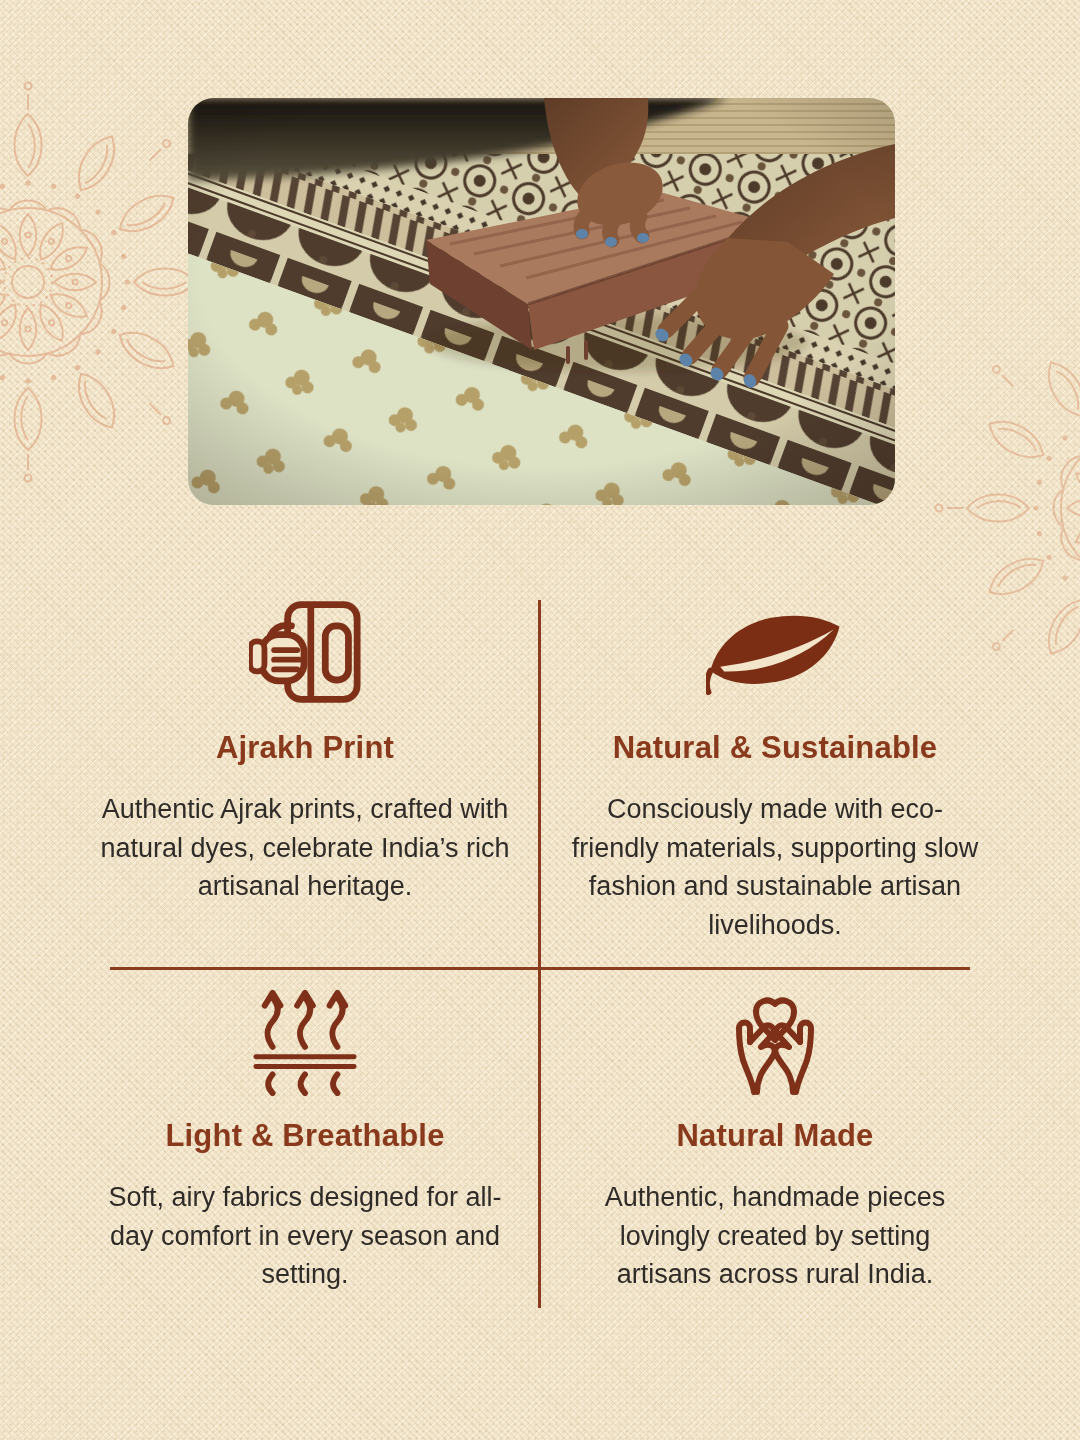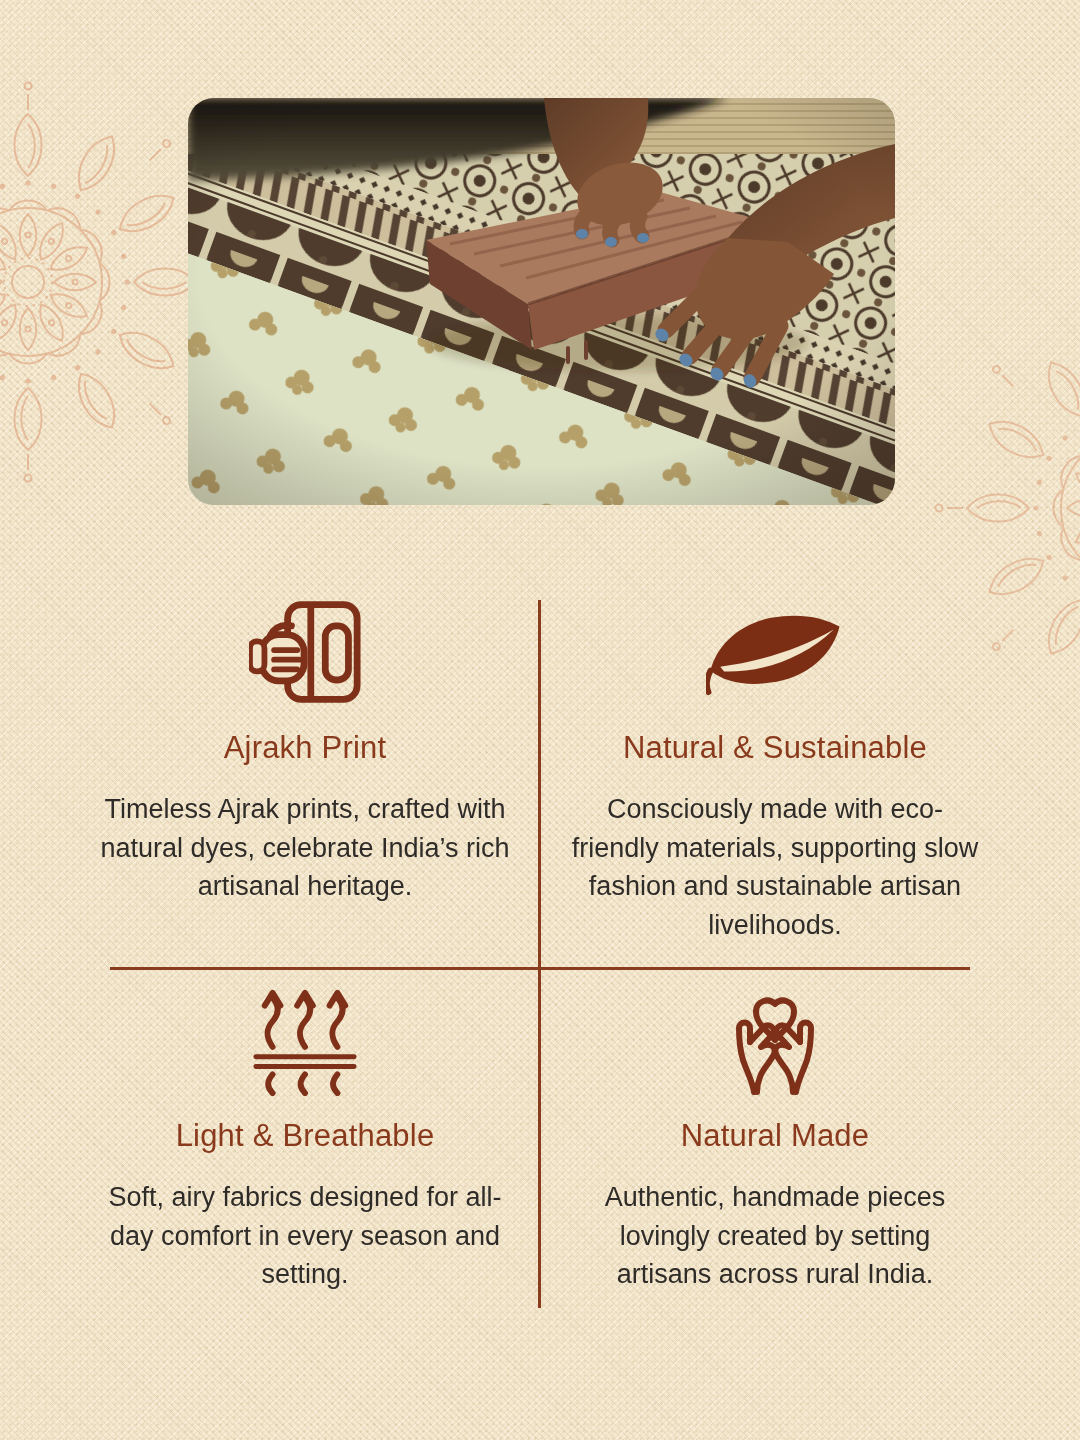--- a/index.html
+++ b/index.html
@@ -27,21 +27,21 @@
   .q{
     position:absolute;width:430px;display:flex;flex-direction:column;
     align-items:center;text-align:center;
   }
   .q1{left:90px;top:600px;}
   .q2{left:560px;top:600px;}
   .q3{left:90px;top:988px;}
   .q4{left:560px;top:988px;}
   .icon-box{height:104px;display:flex;align-items:center;justify-content:center;margin-bottom:26px;}
   .f-title{
-    font-size:31px;font-weight:400;color:#8a3a1c;margin:0 0 24px;
+    font-size:31px;font-weight:700;color:#8a3a1c;margin:0 0 24px;
     letter-spacing:.2px;line-height:1.15;
   }
   .f-desc{
     font-size:27px;color:#2e2b28;line-height:1.44;margin:0;max-width:412px;
   }
   .ic{stroke:#7e3018;fill:none;stroke-width:7;stroke-linecap:round;stroke-linejoin:round;}
   .ic-thin{stroke:#7e3018;fill:none;stroke-width:6;stroke-linecap:round;stroke-linejoin:round;}
 </style>
 </head>
 <body>
@@ -265,21 +265,21 @@
         <rect class="ic" x="40" y="4" width="72" height="98" rx="14"></rect>
         <line class="ic" x1="64" y1="6" x2="64" y2="100"></line>
         <rect class="ic" x="79" y="26" width="24" height="56" rx="11"></rect>
         <rect x="13" y="35" width="44" height="48" rx="18" fill="#f3e5c9" stroke="#7e3018" stroke-width="7"></rect>
         <path class="ic" d="M22,36 q7,-13 22,-10"></path>
         <rect x="1" y="42" width="15" height="31" rx="7" fill="#f3e5c9" stroke="#7e3018" stroke-width="6"></rect>
         <path class="ic-thin" d="M26,51 h24 M26,61 h26 M26,71 h24"></path>
       </svg>
     </div>
     <h3 class="f-title">Ajrakh Print</h3>
-    <p class="f-desc">Timeless Ajrak prints, crafted with natural dyes, celebrate India’s rich artisanal heritage.</p>
+    <p class="f-desc">Authentic Ajrak prints, crafted with natural dyes, celebrate India’s rich artisanal heritage.</p>
   </div>
 
   <div class="q q2">
     <div class="icon-box">
       <svg width="138" height="88" viewBox="0 0 140 90">
         <path d="M4,64 C10,38 34,16 66,10 C94,5 118,9 136,19 C130,44 109,66 78,74 C49,81 20,78 4,64 Z" fill="#7b2e14"></path>
         <path d="M14,60 C52,55 94,43 130,22 C100,51 58,66 18,65 Z" fill="#f3e5c9"></path>
         <path d="M4,64 C0,72 -1,79 2,86" stroke="#7b2e14" stroke-width="6" fill="none" stroke-linecap="round"></path>
       </svg>
     </div>

